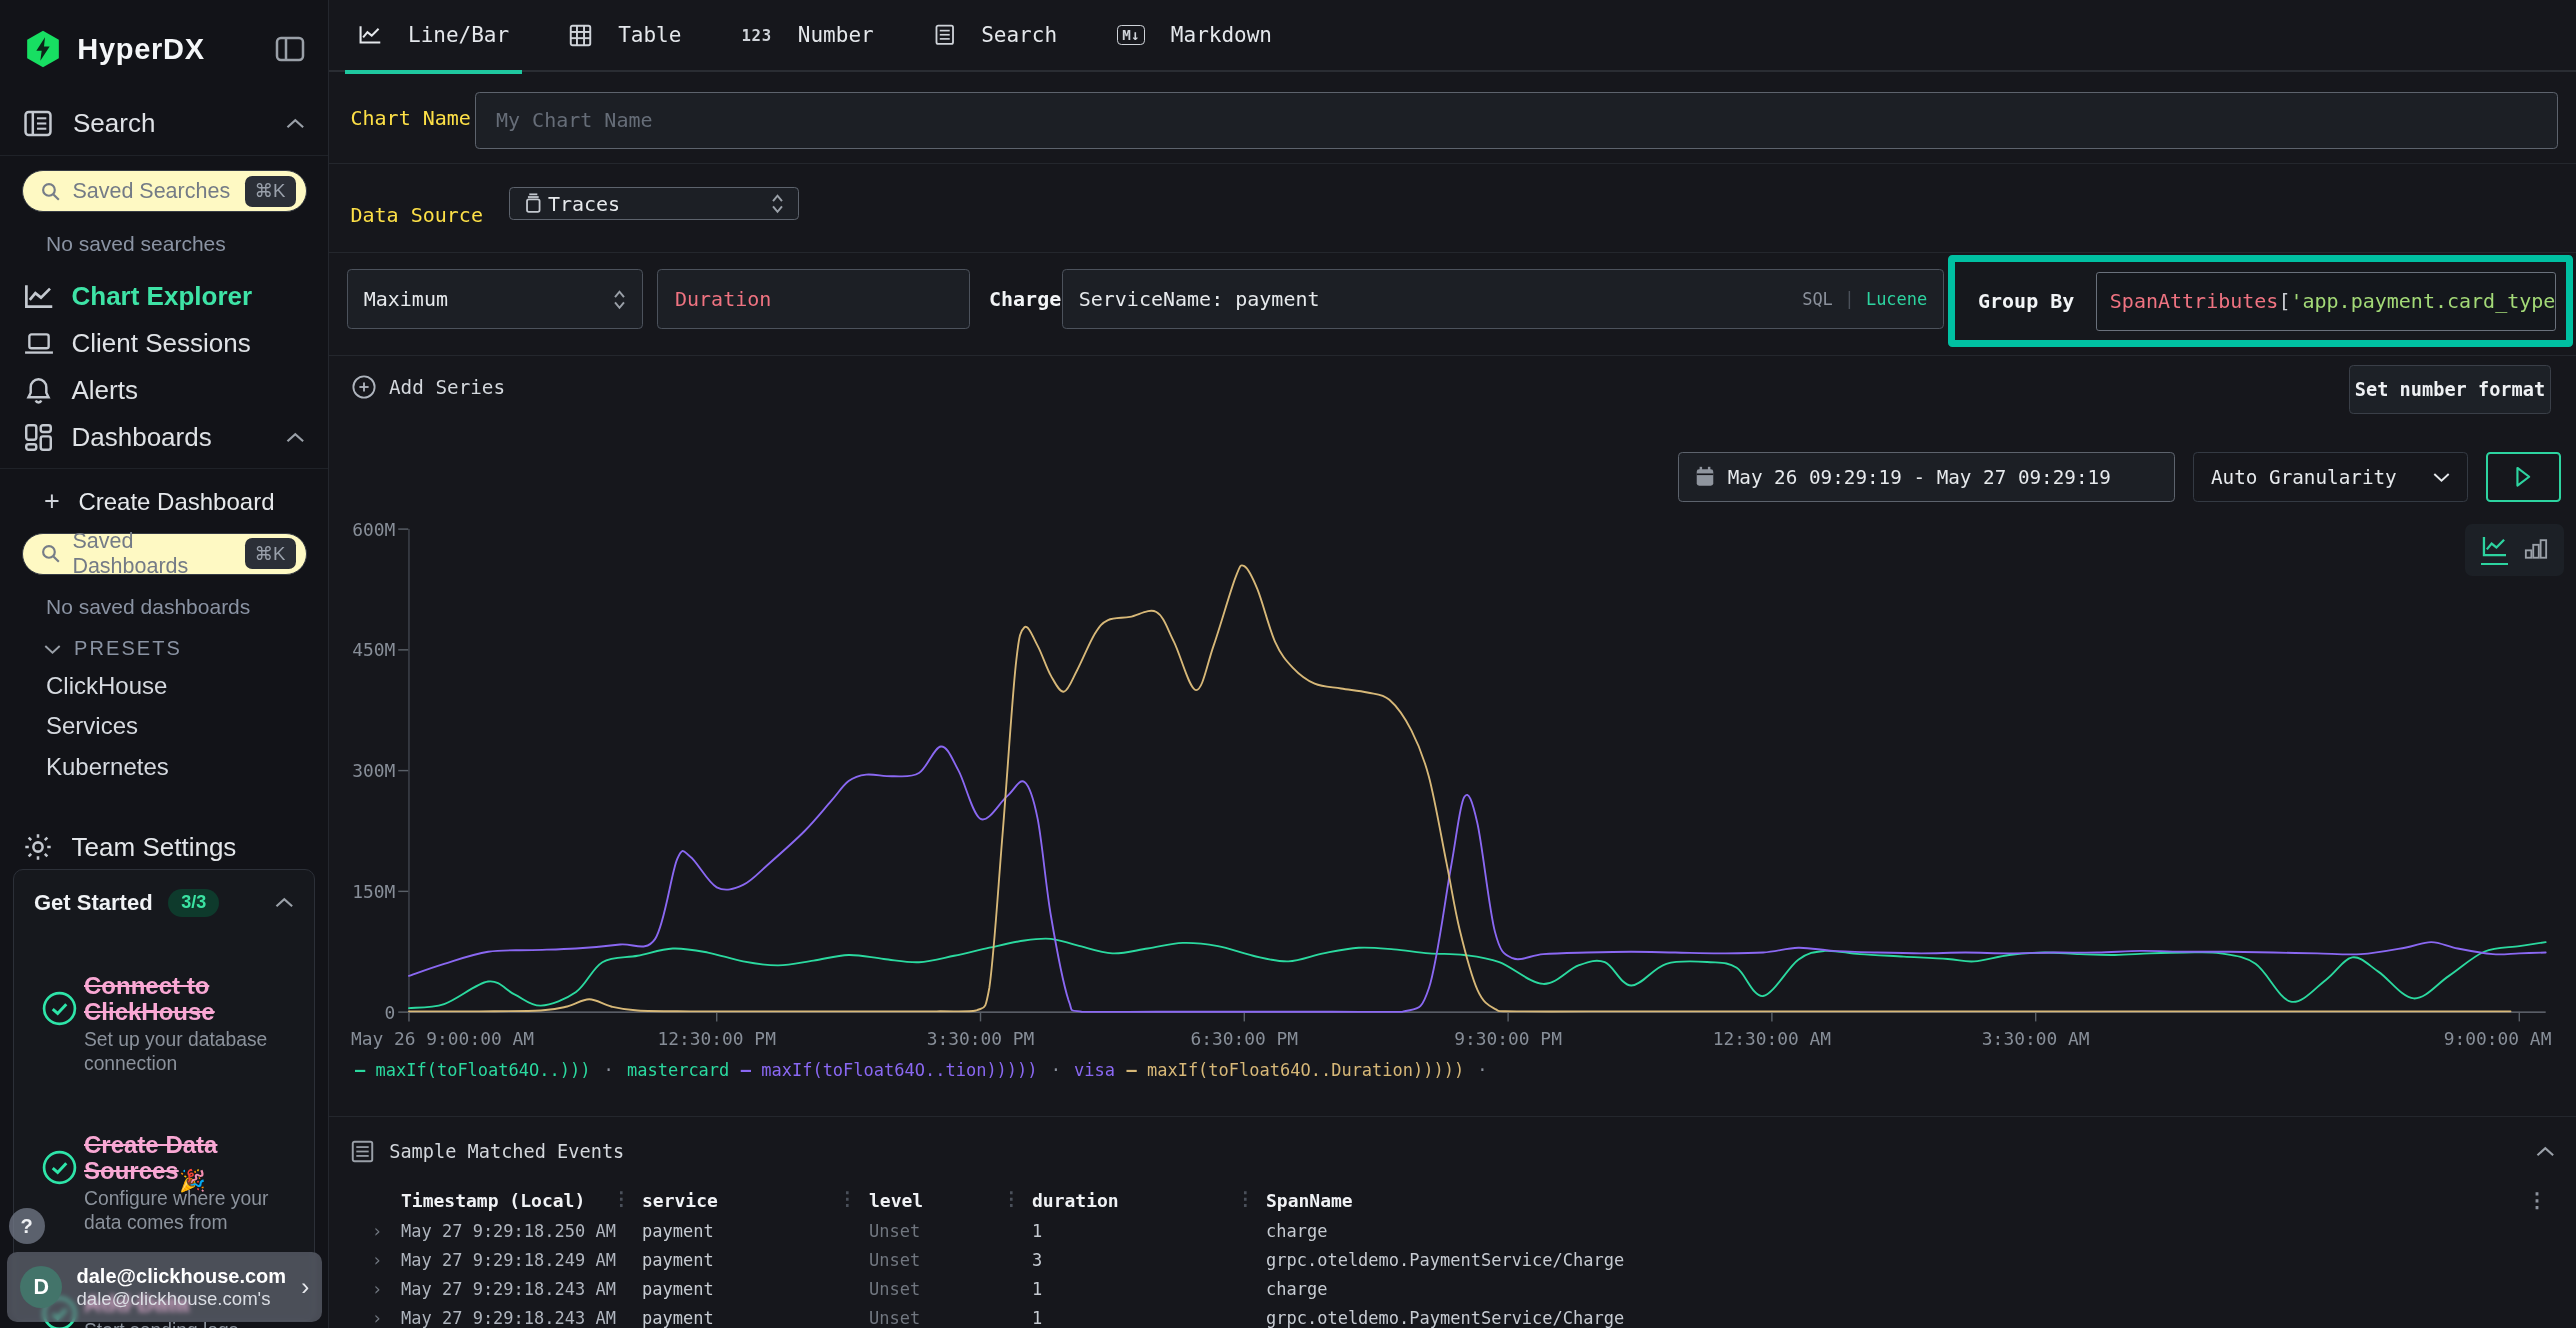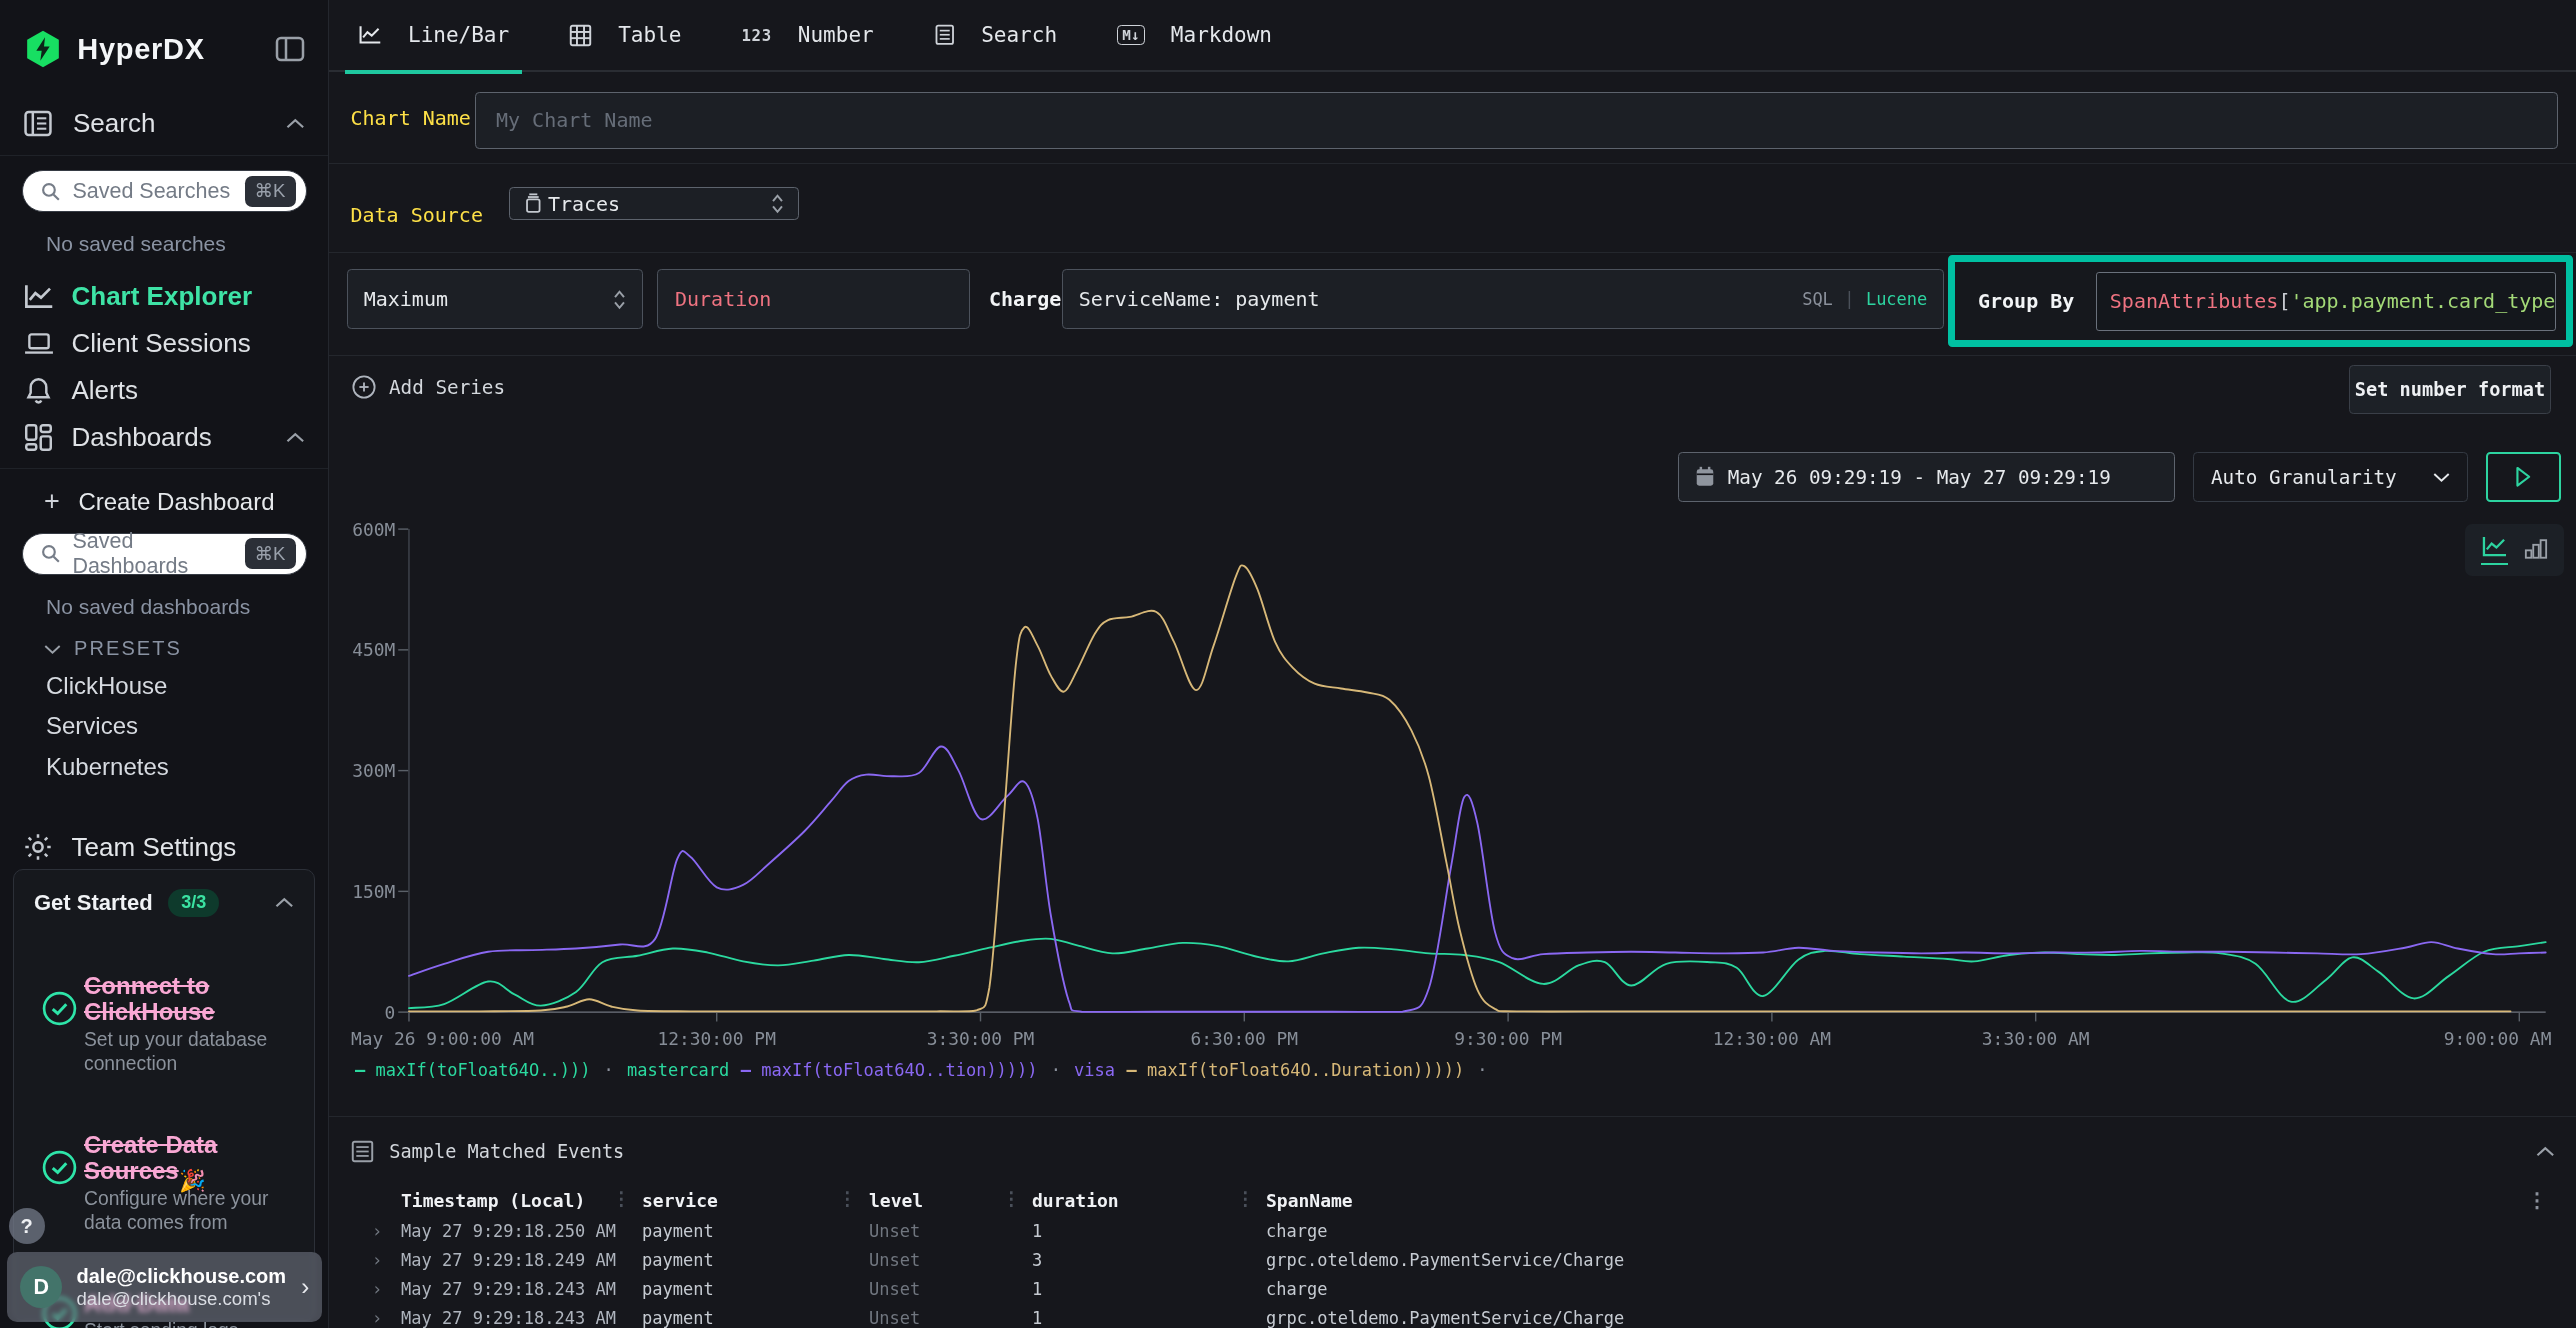--- a/index.html
+++ b/index.html
@@ -13,21 +13,21 @@
              font-family:"Liberation Sans","DejaVu Sans",sans-serif; }
   .logo-row { display:flex; align-items:center; padding:29px 23px 0 23px; }
   .logo-hex { width:40px; height:40px; }
   .brand { font-size:29px; font-weight:bold; color:#f4f6f8; margin-left:14.3px; letter-spacing:0.7px; flex:1; }
   .collapse-ic { width:30px; height:26px; }
 
   .side-section-head { display:flex; align-items:center; padding:0 23px; height:37px; margin-top:36px; }
   .side-section-head .lbl { font-size:26px; color:#dfe2e6; margin-left:20px; flex:1; }
   .side-divider { border-top:1.4px solid #1f2228; margin-top:13px; }
 
-  .pill { margin:14.3px 21.5px 0 21.5px; height:42px; border:1.4px solid #363b44; background:#ffffff;
+  .pill { margin:14.3px 21.5px 0 21.5px; height:42px; border:1.4px solid #363b44; background:#fef9c3;
           border-radius:21.5px; display:flex; align-items:center; padding:0 10px 0 17px;justify-content:space-between; }
   .pill .ph { color:#747b86; font-size:21.5px; margin-left:11.4px; flex:1; }
   .kbd { background:#2b2f37; border-radius:7.2px; color:#99a0ab; font-size:18.6px; padding:4.3px 10px; }
 
   .empty-note { color:#8a93a3; font-size:21px; margin:20px 0 0 46px; }
 
   .nav { margin-top:17px; }
   .nav-item { display:flex; align-items:center; height:47px; padding:0 23px; cursor:pointer; }
   .nav-item .ic { width:31.5px; display:flex; justify-content:center; }
   .nav-item .lbl { font-size:26px; color:#dfe2e6; margin-left:17px; flex:1; }

